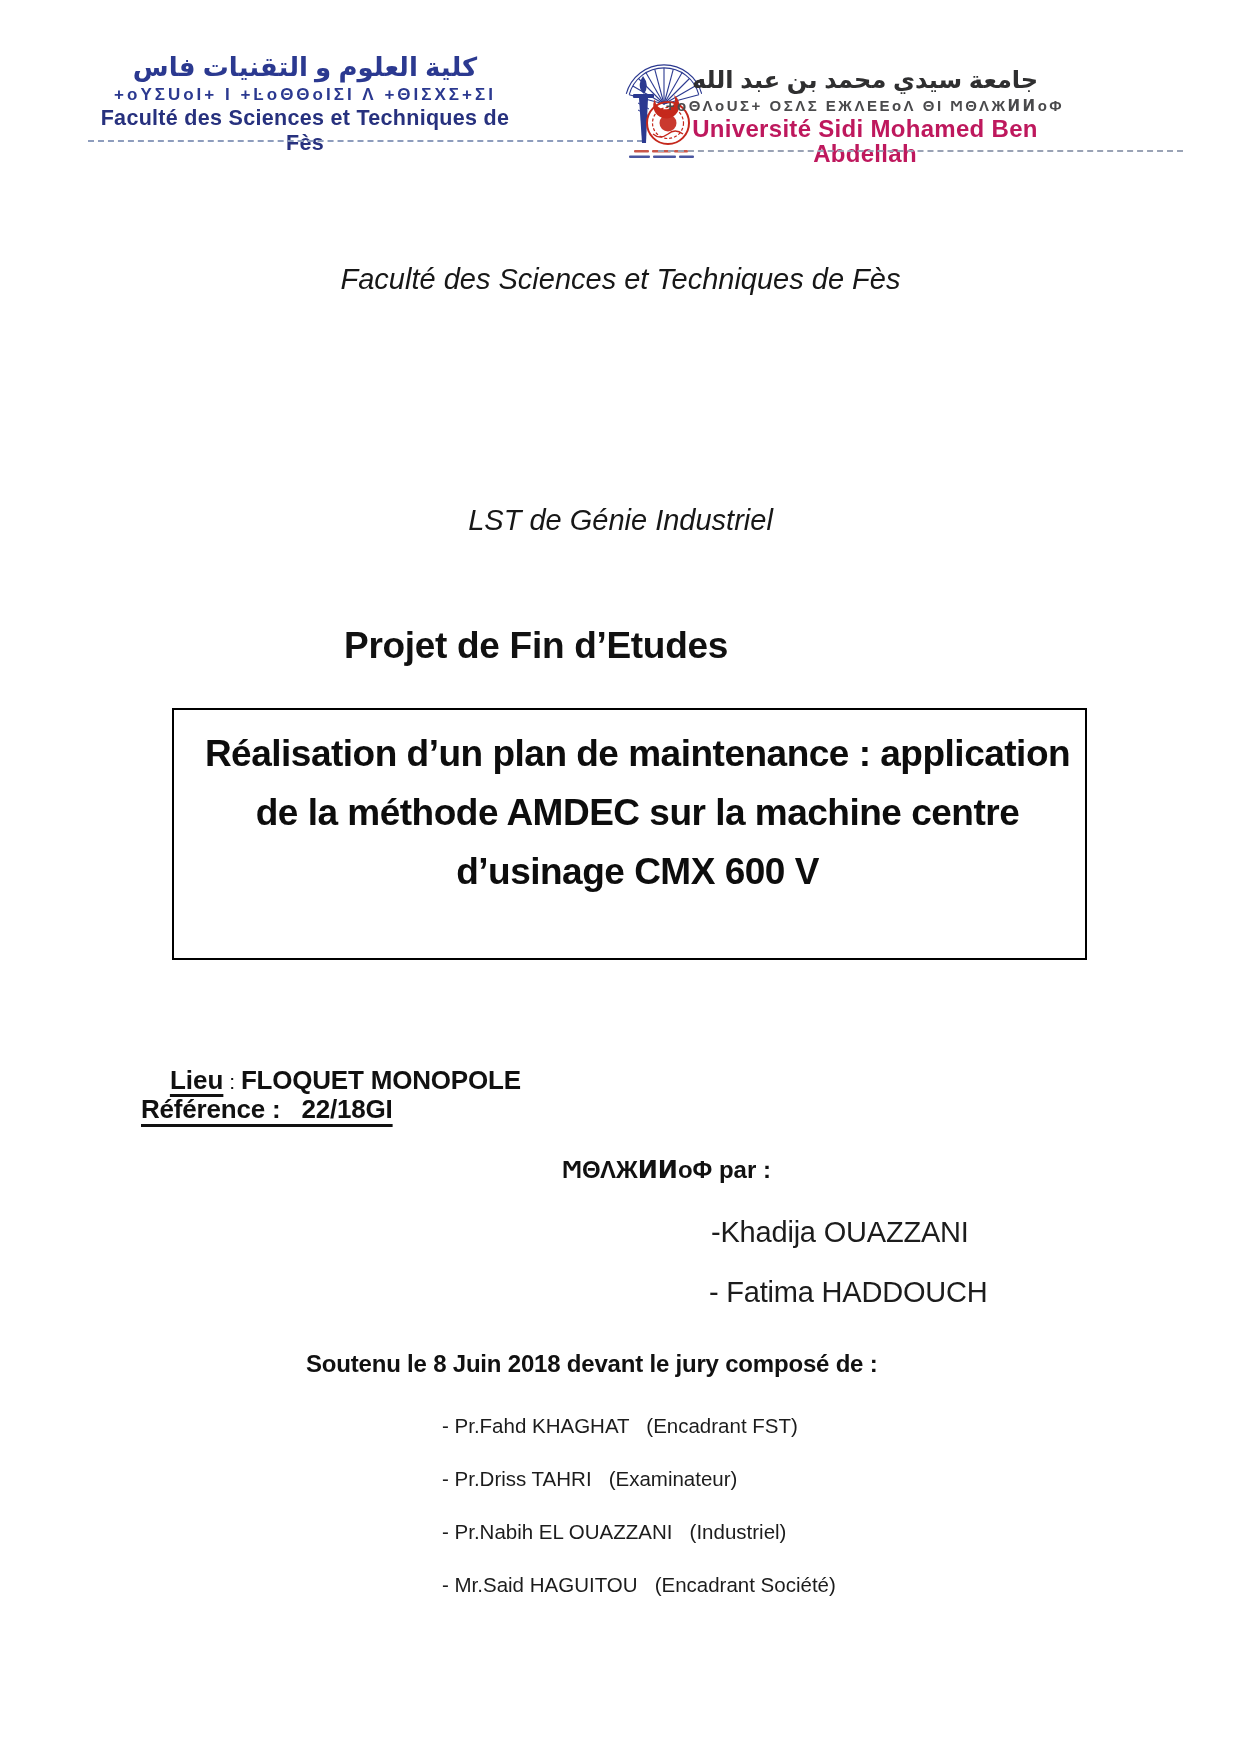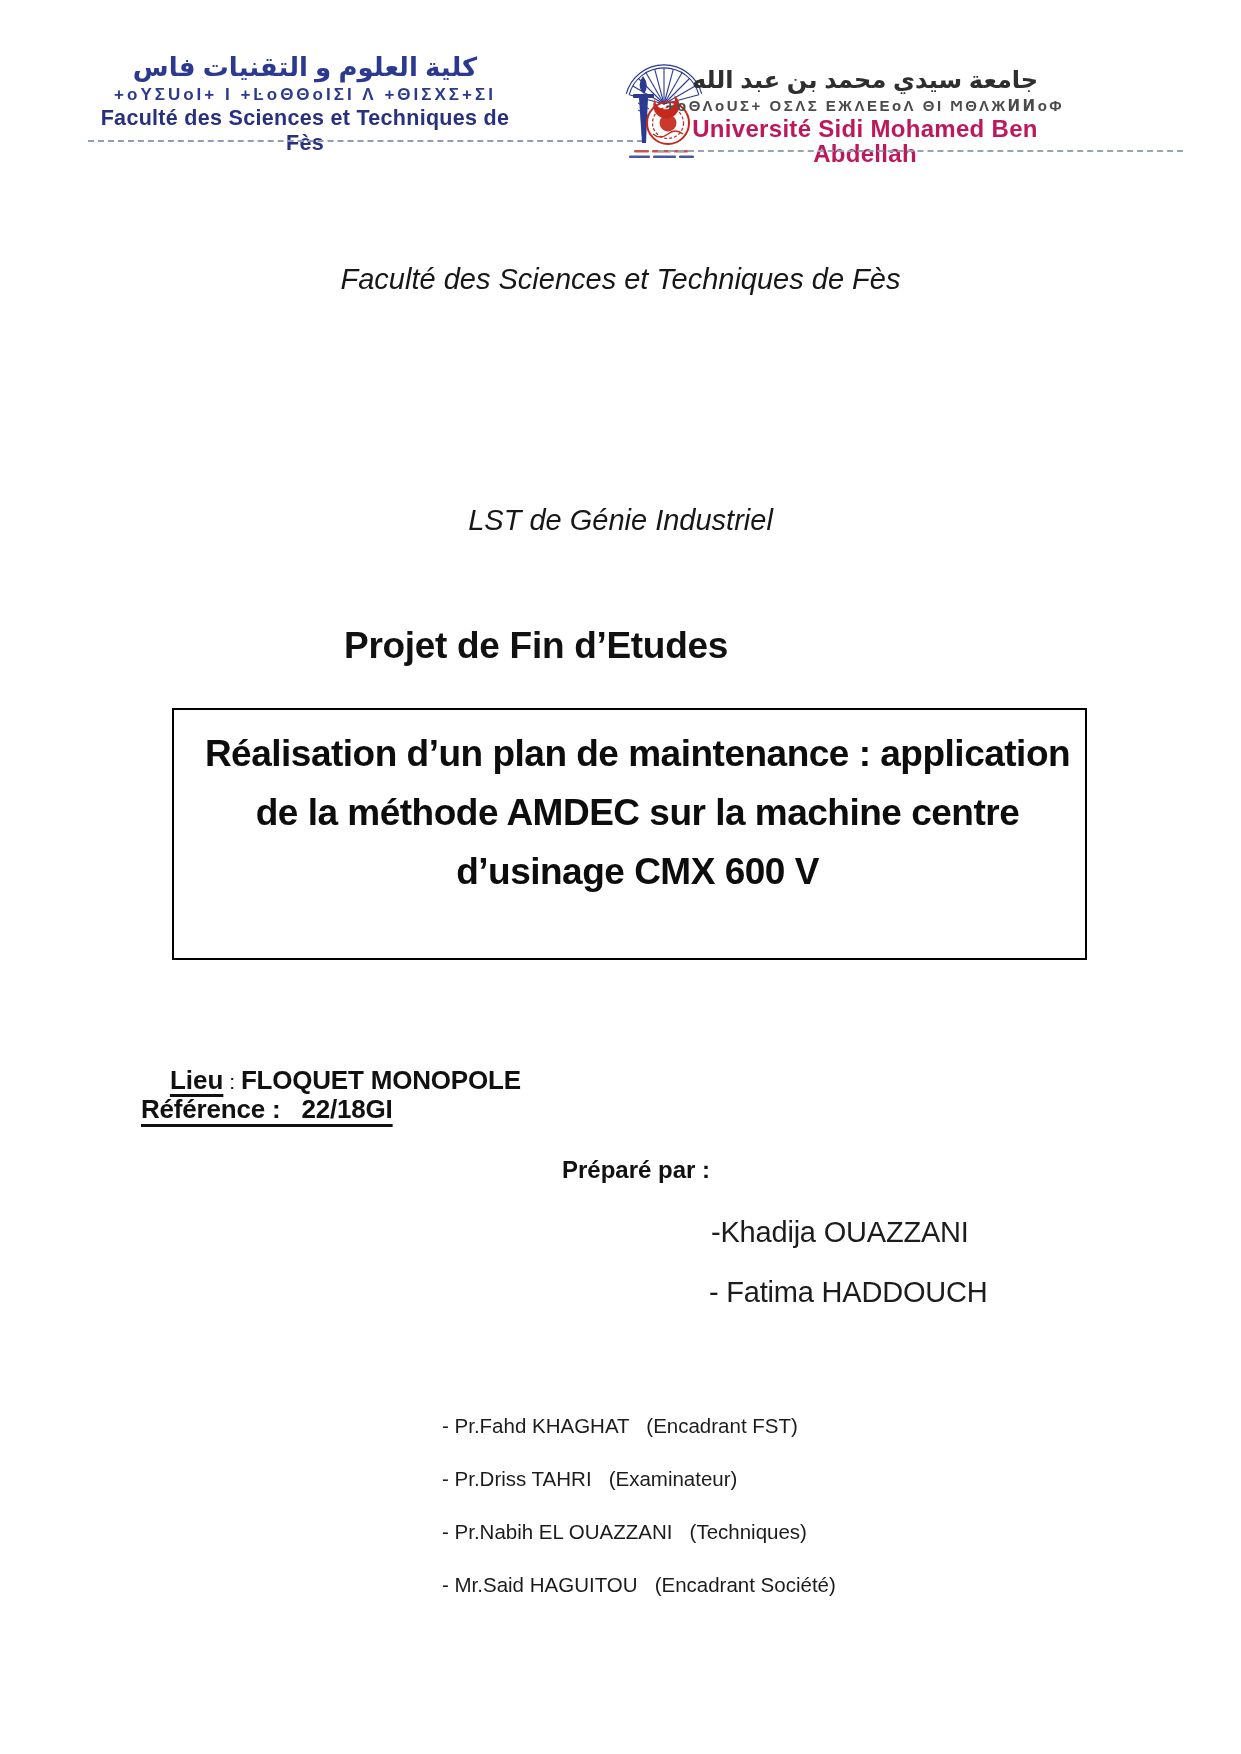--- a/index.html
+++ b/index.html
@@ -148,24 +148,25 @@
     <div class="tline">de la méthode AMDEC sur la machine centre</div>
     <div class="tline">d’usinage CMX 600 V</div>
   </div>
 
   <div class="abs lieu">
     <span class="lbl">Lieu</span><span class="sep"> : </span><span class="val">FLOQUET MONOPOLE</span>
   </div>
 
   <div class="abs reference">Référence :   22/18GI</div>
 
-  <div class="abs prepared">Préparé par :</div>
+  <div class="abs prepared">ϺΘΛЖͶͶoΦ par :</div>
 
   <div class="abs author author-1">-Khadija OUAZZANI</div>
   <div class="abs author author-2">- Fatima HADDOUCH</div>
 
+  <div class="abs soutenu">Soutenu le 8 Juin 2018 devant le jury composé de :</div>
 
   <div class="abs jury-item jury-0">- Pr.Fahd KHAGHAT   (Encadrant FST)</div>
   <div class="abs jury-item jury-1">- Pr.Driss TAHRI   (Examinateur)</div>
-  <div class="abs jury-item jury-2">- Pr.Nabih EL OUAZZANI   (Techniques)</div>
+  <div class="abs jury-item jury-2">- Pr.Nabih EL OUAZZANI   (Industriel)</div>
   <div class="abs jury-item jury-3">- Mr.Said HAGUITOU   (Encadrant Société)</div>
 
 </div>
 
 </body></html>

